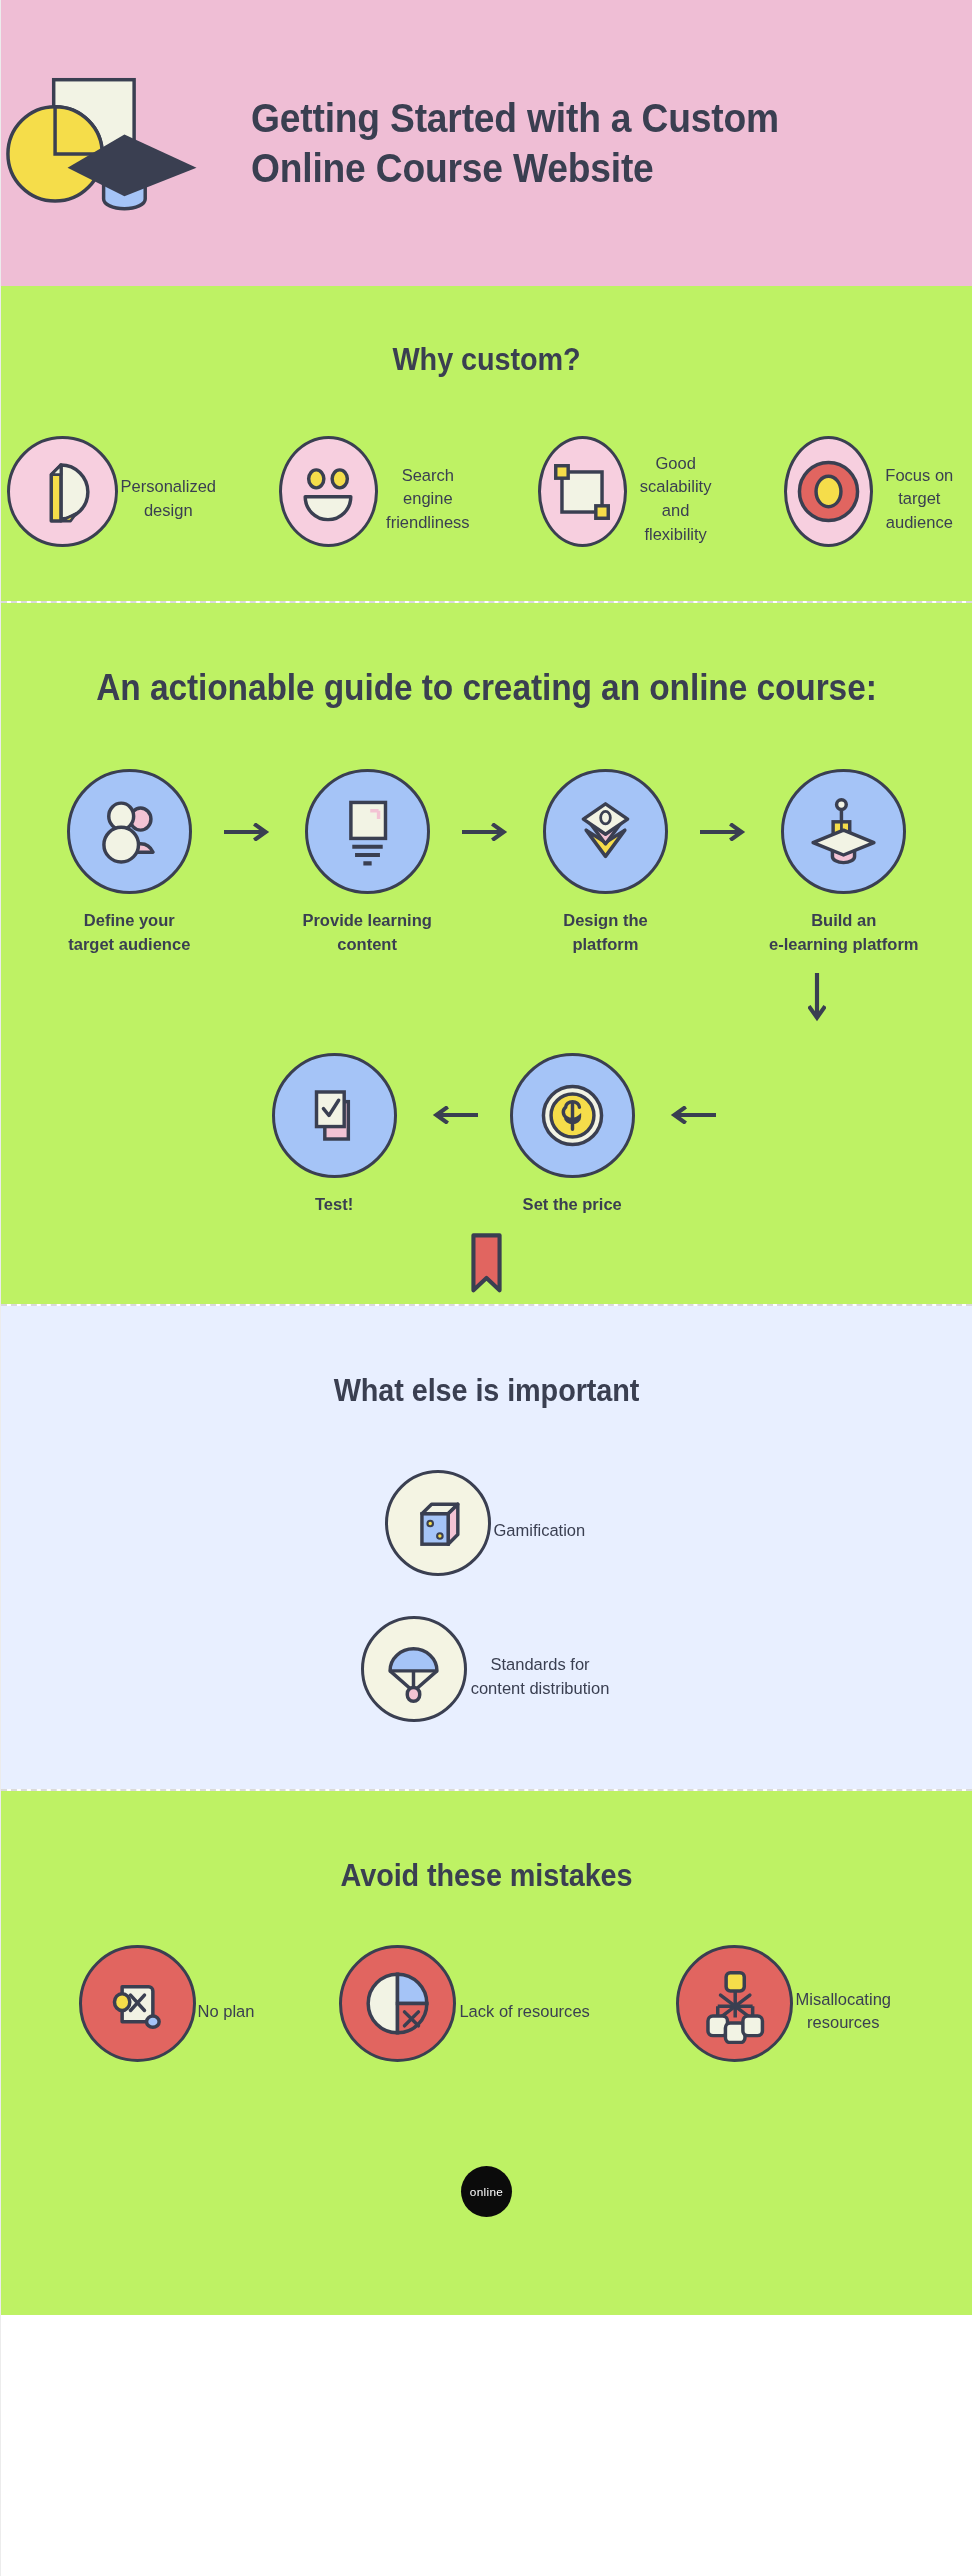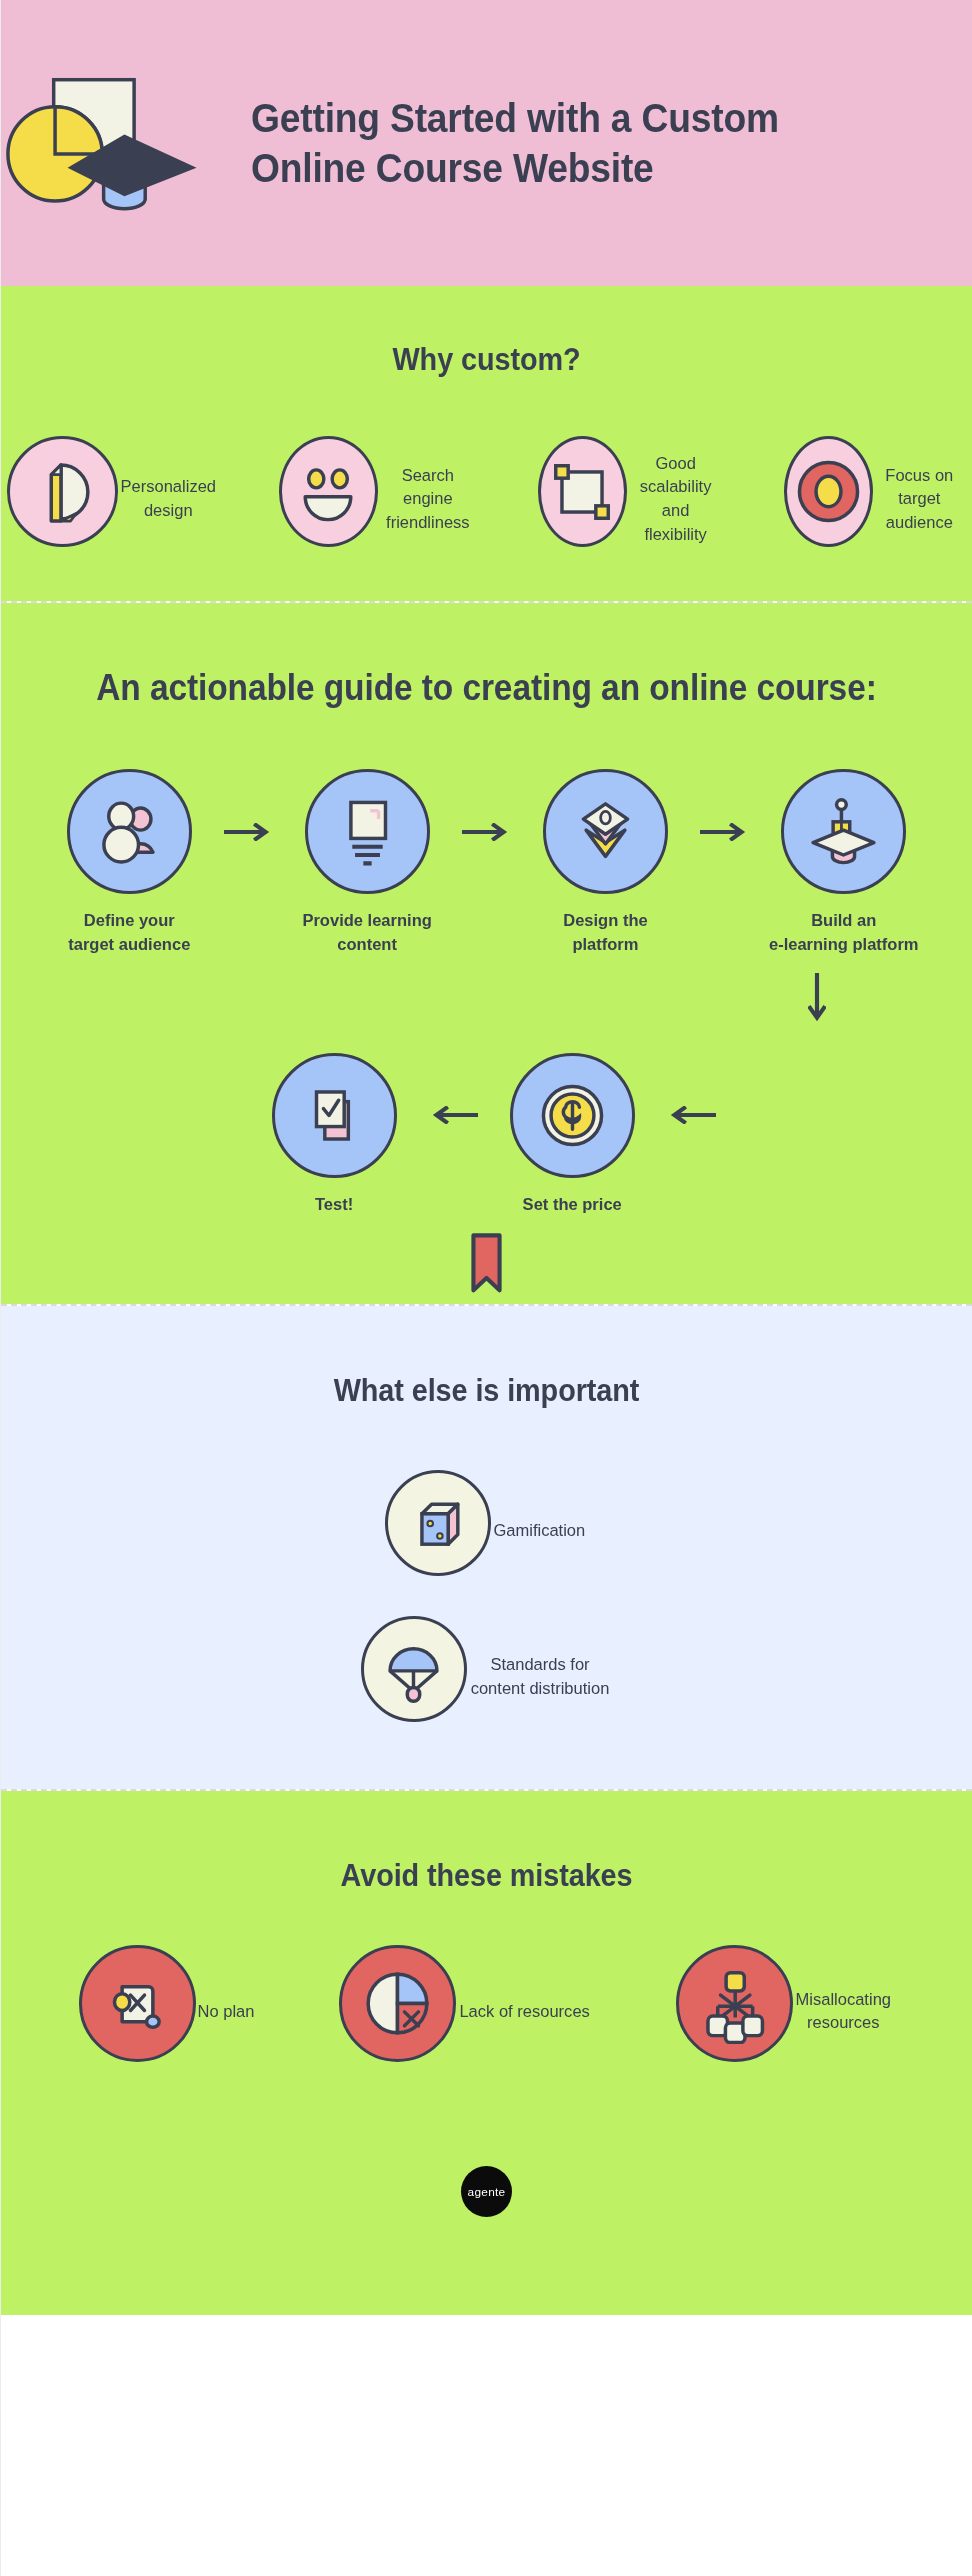--- a/index.html
+++ b/index.html
@@ -445,19 +445,19 @@
           </svg>
         </div>
         <div class="item-label">Misallocating
 resources</div>
       </div>
 
     </div>
 
     <div class="logo-wrap" style="margin-top:104px;margin-bottom:56px;">
       <div class="logo">
-        <span>agente</span>
+        <span>online</span>
       </div>
     </div>
   </div>
 
 </div>
 
 
 </body></html>

